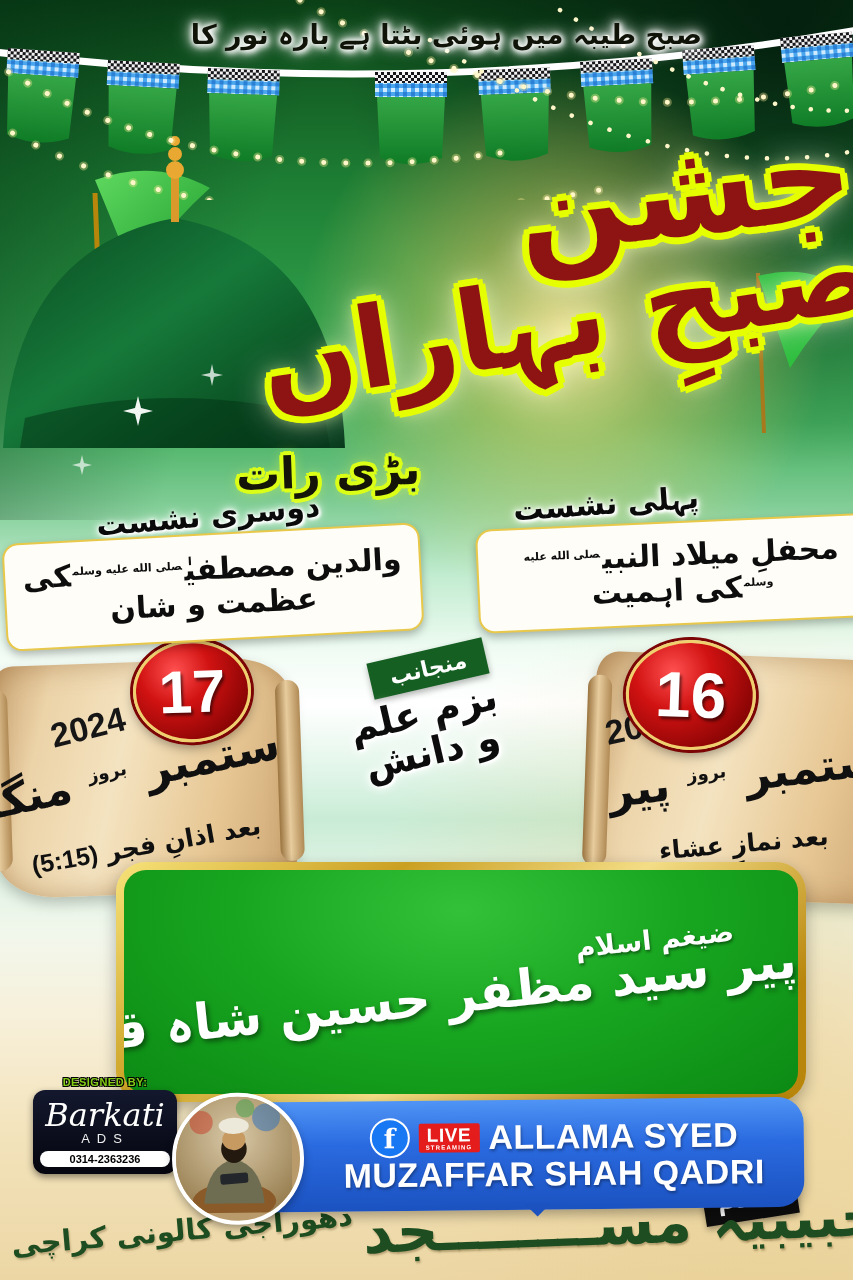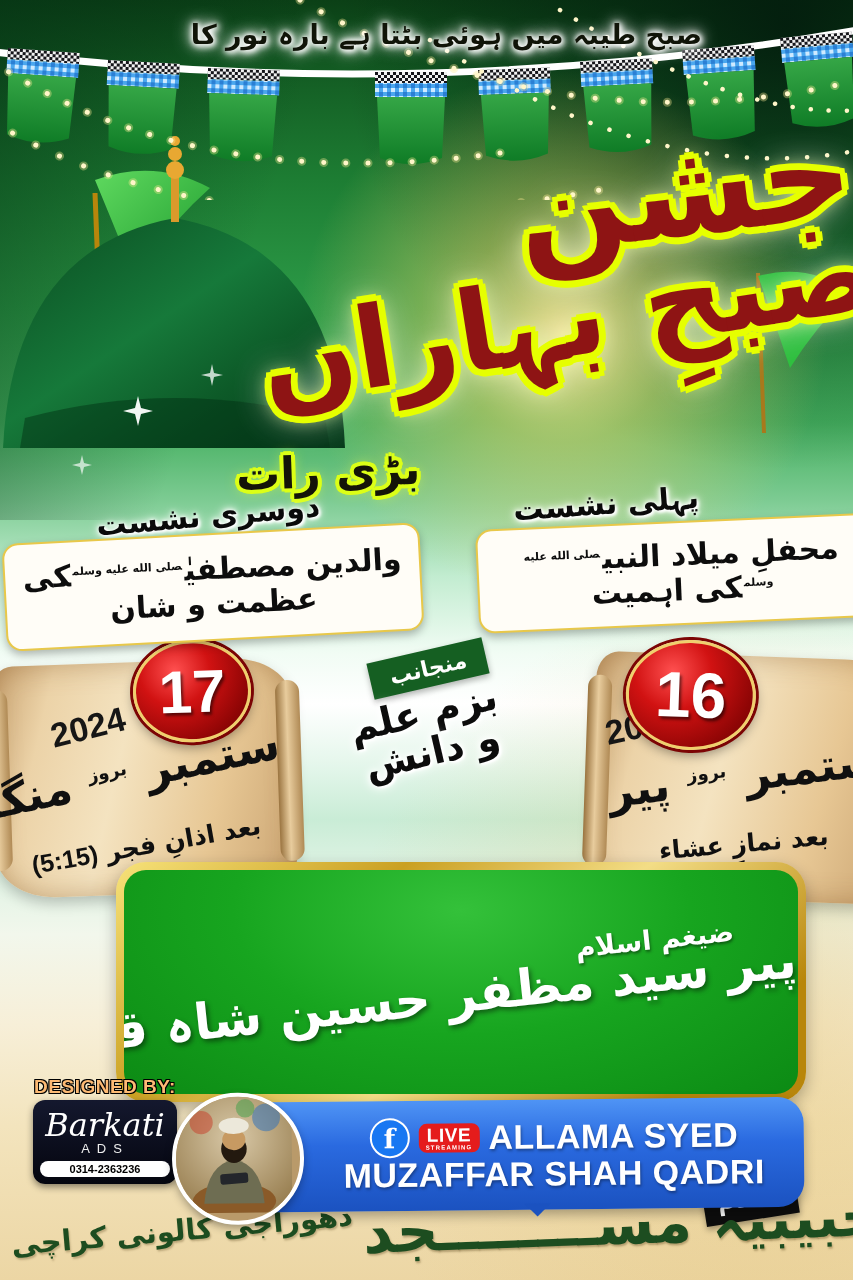--- a/index.html
+++ b/index.html
@@ -101,21 +101,21 @@
     border:3px solid #fff;border-radius:999px;padding:2px 32px 5px;color:#fff;font-size:25px;
     font-weight:bold;direction:rtl;white-space:nowrap;text-shadow:1px 2px 2px rgba(0,0,0,.5);}
   .speaker-title{position:absolute;top:54px;right:64px;color:#fff;font-size:27px;font-weight:bold;
     direction:rtl;transform:rotate(-6deg);text-shadow:1px 2px 3px rgba(0,0,0,.45);}
   .speaker-name{position:absolute;top:96px;left:0;right:0;text-align:center;color:#fff;
     font-size:50px;font-weight:bold;direction:rtl;white-space:nowrap;transform:rotate(-6deg);
     text-shadow:2px 3px 5px rgba(0,0,0,.45);}
   
   .designer{position:absolute;left:33px;top:1076px;width:144px;text-align:center;z-index:9;
     font-family:"Liberation Sans",sans-serif;}
-  .designer-heading{color:#fdba74;font-weight:bold;font-size:19px;letter-spacing:.5px;
+  .designer-heading{color:#84cc16;font-weight:bold;font-size:11px;letter-spacing:.5px;
     text-shadow:-1px -1px 0 #000,1px -1px 0 #000,-1px 1px 0 #000,1px 1px 0 #000;}
   .designer-card{margin-top:2px;background:linear-gradient(180deg,#14182e,#04050e);
     border-radius:12px;padding:6px 7px 7px;box-shadow:0 3px 7px rgba(0,0,0,.45);}
   .designer-brand{font-family:"DejaVu Serif",serif;font-style:italic;color:#fff;font-size:32px;}
   .designer-sub{color:#eee;font-size:13px;letter-spacing:7px;margin-top:-3px;}
   .designer-phone{margin-top:5px;background:#fff;border-radius:999px;color:#000;
     font-weight:bold;font-size:11px;padding:2px 4px;}
   
   .fb-bar{position:absolute;left:196px;top:1100px;width:608px;height:110px;z-index:9;
     border-radius:26px;transform:rotate(-.6deg);
@@ -126,21 +126,21 @@
   .fb-photo{position:absolute;left:-24px;top:-10px;width:124px;height:124px;border-radius:50%;
     border:4px solid #fff;overflow:hidden;box-shadow:0 4px 8px rgba(0,0,0,.3);background:#b99a6a;}
   .fb-content{position:absolute;left:118px;right:10px;top:0;bottom:0;display:flex;
     flex-direction:column;align-items:center;justify-content:center;
     font-family:"Liberation Sans",sans-serif;color:#fff;font-weight:800;line-height:1.04;}
   .fb-line1{display:flex;align-items:center;gap:9px;}
   .fb-icon{width:36px;height:36px;border-radius:50%;background:#1877f2;border:2px solid #fff;
     display:flex;align-items:center;justify-content:center;color:#fff;
     font-family:"DejaVu Serif",serif;font-weight:bold;font-size:27px;line-height:1;}
   .live-badge{background:#e51c1c;display:flex;flex-direction:column;align-items:center;
-    padding:2px 7px;border-radius:8px;}
+    padding:2px 7px;border-radius:2px;}
   .live-word{font-size:19px;font-weight:800;letter-spacing:.5px;}
   .streaming-word{font-size:6px;letter-spacing:1.2px;margin-top:-1px;}
   .fb-name{font-size:34px;letter-spacing:.5px;text-shadow:1px 2px 3px rgba(0,0,0,.35);}
   
   .venue{position:absolute;left:0;right:0;top:1188px;height:92px;z-index:8;}
   .venue-badge{position:absolute;right:96px;top:-12px;background:#0d0d0d;color:#fff;
     font-size:23px;font-weight:bold;padding:9px 14px;direction:rtl;transform:rotate(-9deg);
     box-shadow:0 3px 6px rgba(0,0,0,.35);}
   .venue-line{position:absolute;left:0;right:0;top:8px;display:flex;align-items:center;
     justify-content:center;gap:10px;direction:rtl;color:#1d4d20;transform:rotate(-2deg);}

